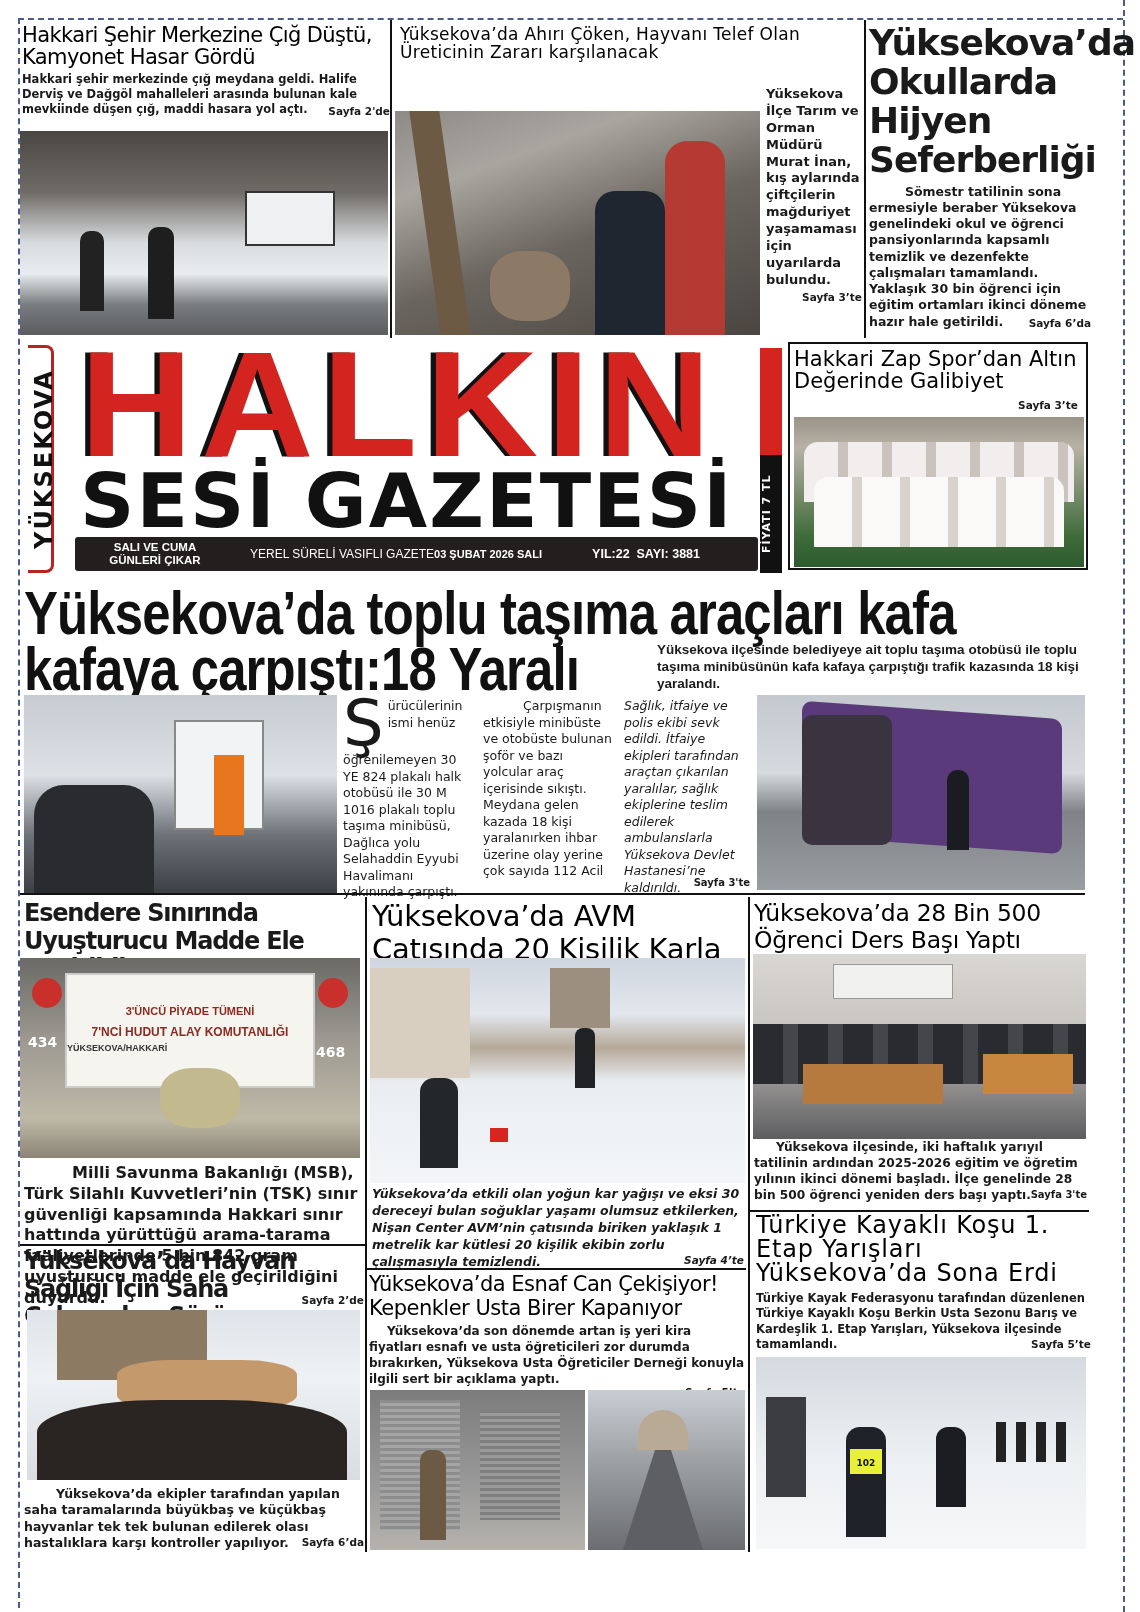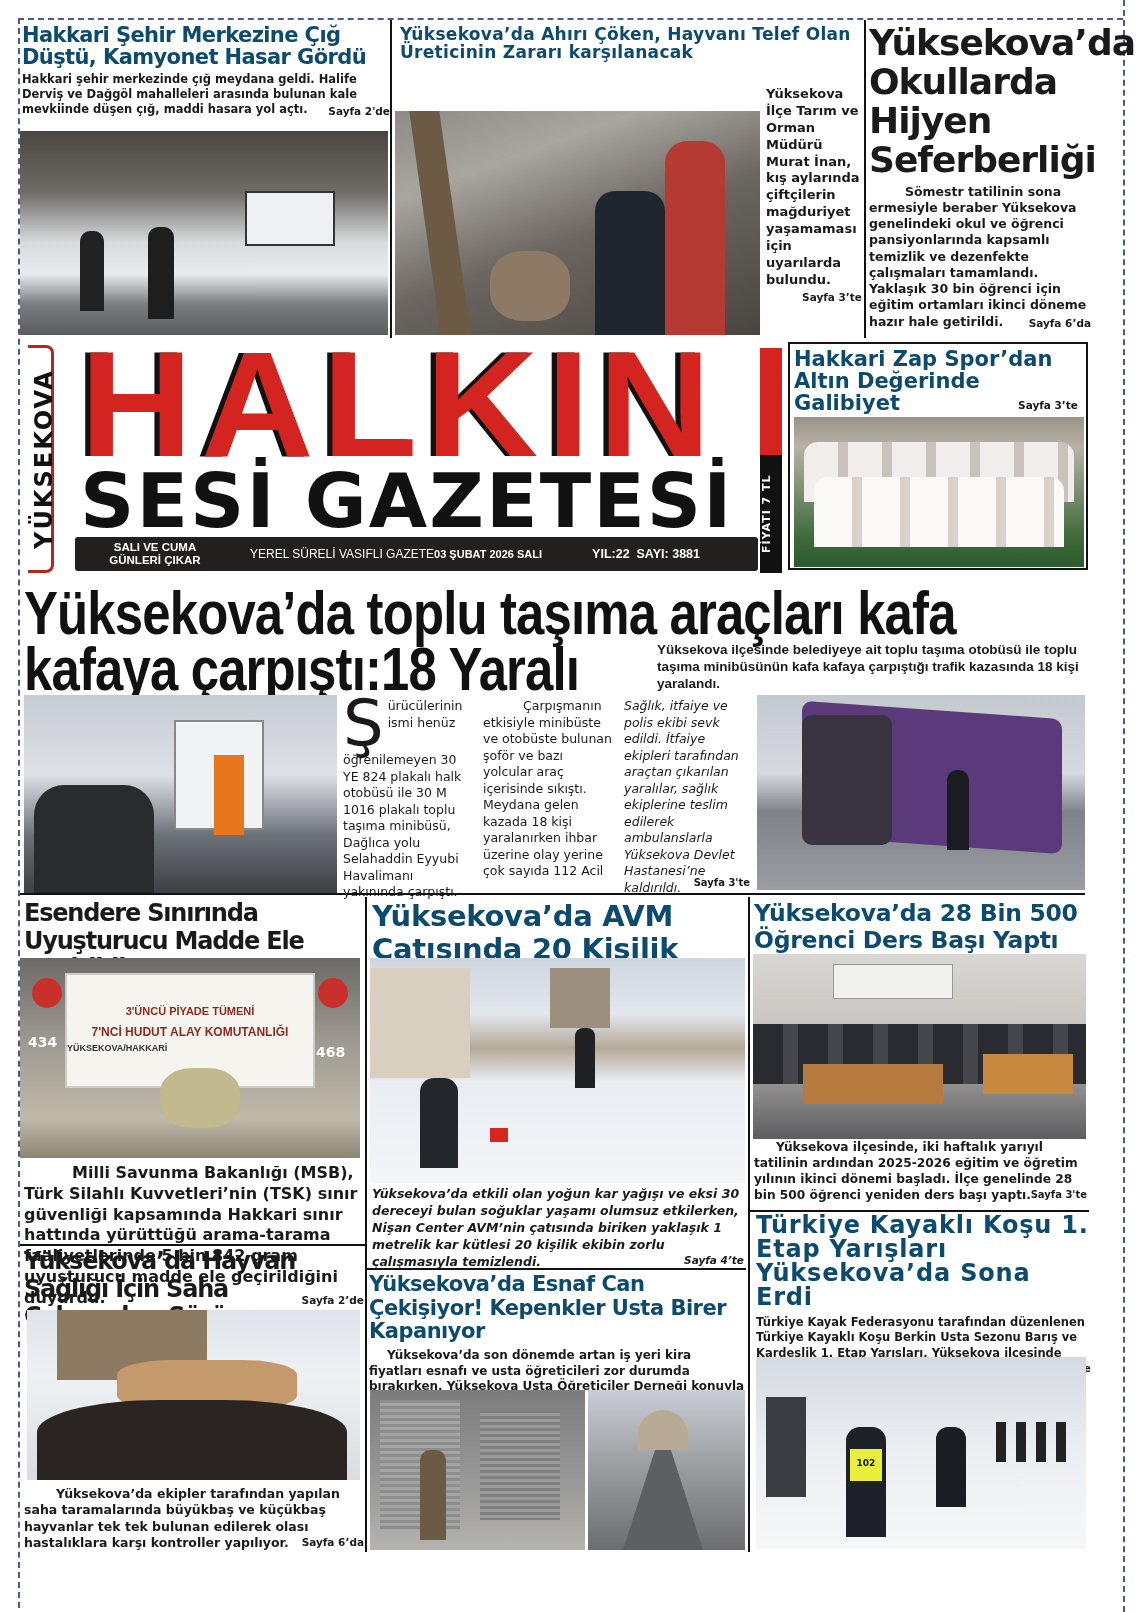--- a/index.html
+++ b/index.html
@@ -5,21 +5,21 @@
   * { box-sizing: border-box; margin: 0; padding: 0; }
   html, body { width: 1140px; height: 1612px; background: #fff; overflow: hidden; }
   body { position: relative; font-family: "DejaVu Sans", sans-serif; color: #1a1a1a; }
   .abs { position: absolute; }
   .dash-top { left: 18px; top: 18px; width: 1105px; border-top: 2px dashed #4a5a8a; }
   .dash-left { left: 18px; top: 18px; height: 1590px; border-left: 2px dashed #4a5a8a; }
   .dash-right { left: 1123px; top: 0; height: 1612px; border-left: 2px dashed #4a5a8a; }
   .vline { border-left: 2px solid #111; }
   .hline { border-top: 2px solid #111; }
   .photo { overflow: hidden; }
-  .h-sans { font-family: "DejaVu Sans", sans-serif; font-weight: bold; line-height: 1.05; color: #0c4a6e; }
+  .h-sans { font-family: "DejaVu Sans", sans-serif; font-weight: normal; line-height: 1.05; color: #000000; }
   .h-cond { font-family: "DejaVu Sans", sans-serif; font-weight: bold; line-height: 1.05; letter-spacing: -0.5px; transform-origin: left top; }
   .body-bold { font-family: "DejaVu Sans", sans-serif; font-weight: bold; font-size: 12.5px; line-height: 1.25; }
   .sayfa { font-family: "DejaVu Sans", sans-serif; font-weight: bold; font-size: 10.5px; text-align: right; }
   .col { font-family: "DejaVu Sans", sans-serif; font-size: 12.5px; line-height: 1.32; }
   .masthead-black { font-family: "DejaVu Sans", sans-serif; font-weight: bold; color: #111; font-size: 74px; letter-spacing: 2px; line-height: 1; }
   .infobar { background: #231f1e; border-radius: 3px; color: #fff; font-family: "Liberation Sans", sans-serif; font-weight: bold; font-size: 12px; display: flex; align-items: center; }
   .vert { writing-mode: vertical-rl; transform: rotate(180deg); font-family: "DejaVu Sans", sans-serif; font-weight: bold; }
   .lead { font-family: "Liberation Sans", sans-serif; font-weight: bold; font-size: 60px; line-height: 1; letter-spacing: -1px; transform: scaleX(0.78); transform-origin: left top; white-space: nowrap; color: #111; }
   .dropcap { float: left; font-size: 64px; line-height: 56px; font-weight: normal; margin-right: 4px; margin-top: -2px; }
 </style>
@@ -206,18 +206,18 @@
 </div>
 <div class="abs hline" style="left:749px;top:1210px;width:340px;"></div>
 
 <div class="abs" style="left:756px;top:1213px;width:335px;">
   <div class="h-sans" style="font-size:24px;line-height:1.0;letter-spacing:0.8px;">Türkiye Kayaklı Koşu 1. Etap Yarışları Yüksekova’da Sona Erdi</div>
   <div class="body-bold" style="font-size:11.5px;line-height:1.33;margin-top:6px;">Türkiye Kayak Federasyonu tarafından düzenlenen Türkiye Kayaklı Koşu Berkin Usta Sezonu Barış ve Kardeşlik 1. Etap Yarışları, Yüksekova ilçesinde tamamlandı.</div>
   <div class="sayfa" style="margin-top:-14px;">Sayfa 5’te</div>
 </div>
 <div class="abs photo" style="left:756px;top:1357px;width:330px;height:192px;background:linear-gradient(180deg,#d5dae0 0%,#eceff2 50%,#f6f7f8 100%);">
   <div class="abs" style="left:90px;top:70px;width:40px;height:110px;background:#1e2127;border-radius:14px 14px 0 0;">
-    <div style="position:absolute;left:4px;top:22px;width:32px;height:32px;background:#e8f03a;font-size:9px;font-weight:bold;text-align:center;line-height:28px;color:#111;">102</div>
+    <div style="position:absolute;left:4px;top:22px;width:32px;height:25px;background:#e8f03a;font-size:9px;font-weight:bold;text-align:center;line-height:28px;color:#111;">102</div>
   </div>
   <div class="abs" style="left:180px;top:70px;width:30px;height:80px;background:#1b1d22;border-radius:12px 12px 0 0;"></div>
   <div class="abs" style="left:240px;top:65px;width:80px;height:40px;background:repeating-linear-gradient(90deg,#222 0 10px,transparent 10px 20px);"></div>
   <div class="abs" style="left:10px;top:40px;width:40px;height:100px;background:#3a3c42;"></div>
 </div>
 
 </body></html>

